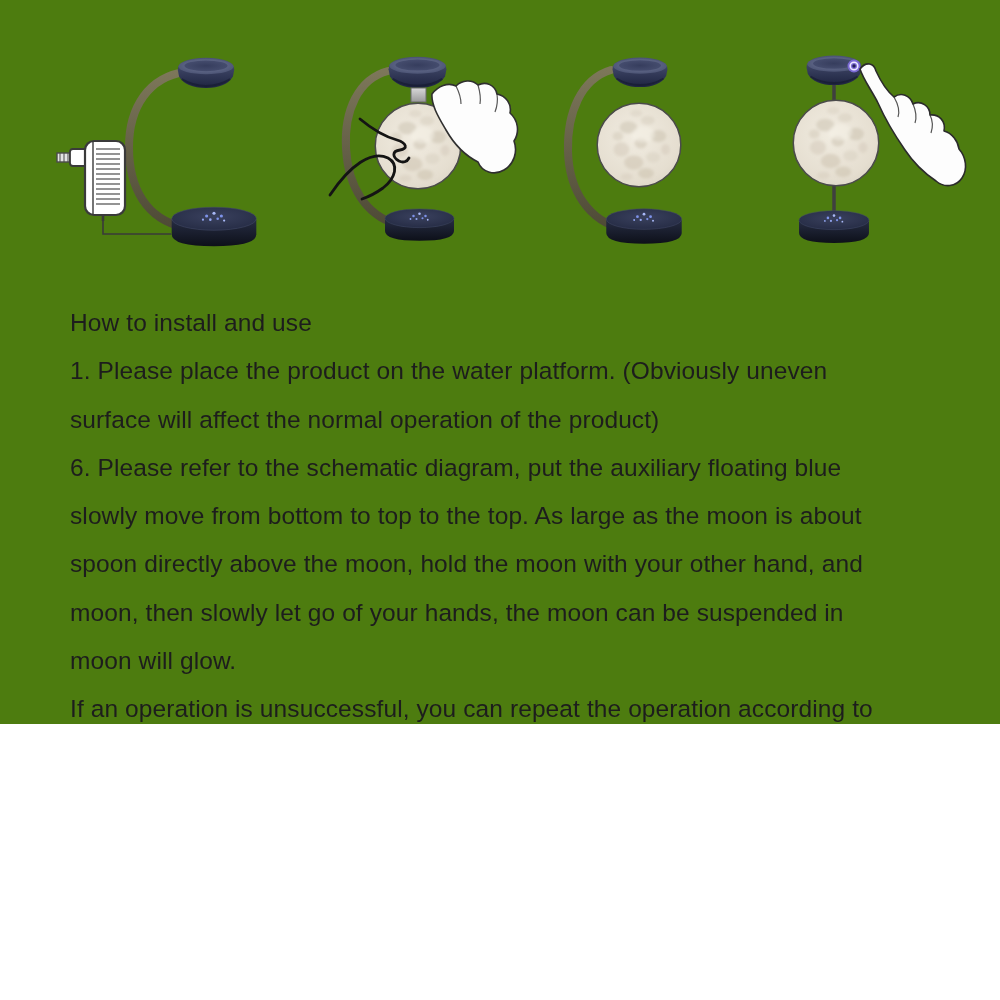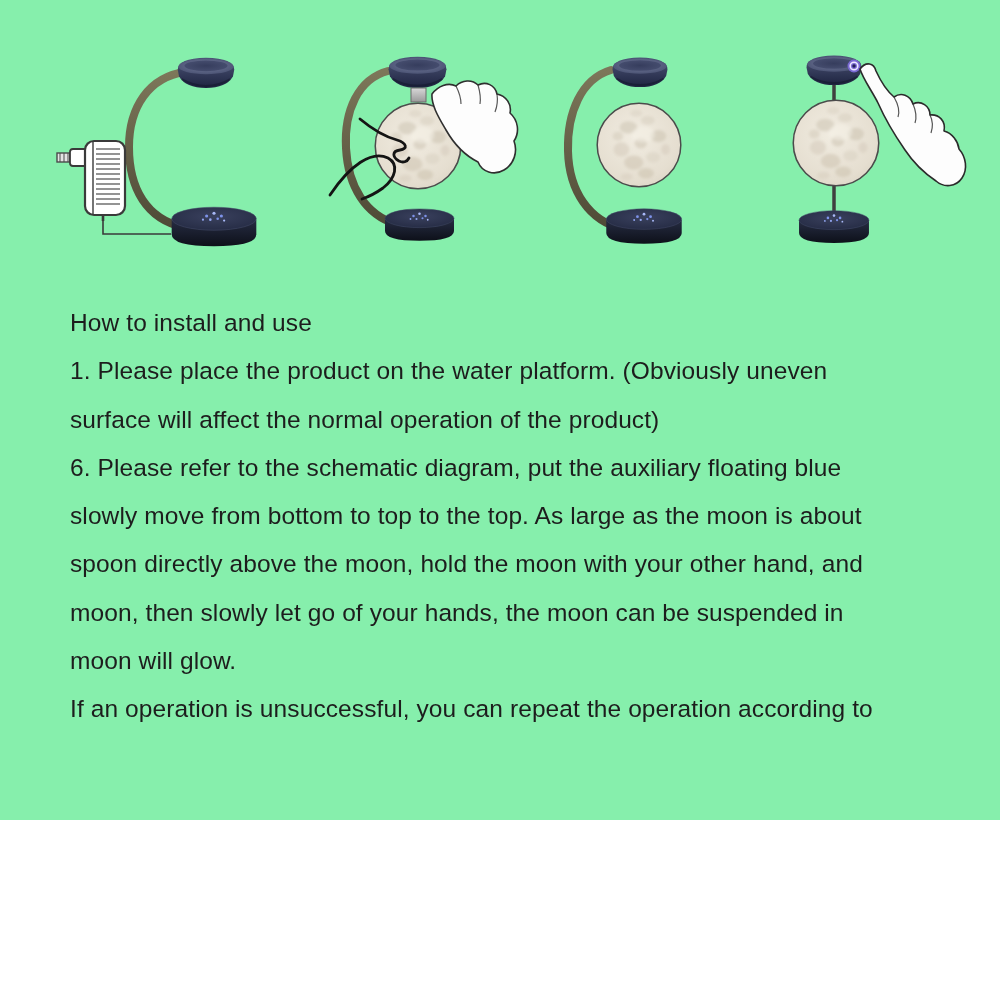--- a/index.html
+++ b/index.html
@@ -1,21 +1,21 @@
 <!DOCTYPE html>
 <html><head>
 <meta charset="utf-8">
 <style>
   html,body{margin:0;padding:0;}
   body{
     width:1000px;height:1000px;background:#ffffff;
     font-family:"Liberation Sans", sans-serif;
     -webkit-font-smoothing:antialiased;
   }
-  .canvas{position:relative;width:1000px;height:820px;background:#86efac;overflow:hidden;}
+  .canvas{position:relative;width:1000px;height:724px;background:#4d7c0f;overflow:hidden;}
   .fig{position:absolute;}
   .defs-holder{position:absolute;width:0;height:0;overflow:hidden;}
   .instructions{
     position:absolute;left:70px;top:299px;width:900px;
     font-size:24.5px;line-height:48.3px;color:#1d1d1d;
     letter-spacing:0.1px;
   }
   .instructions div{white-space:nowrap;}
 </style>
 </head>

